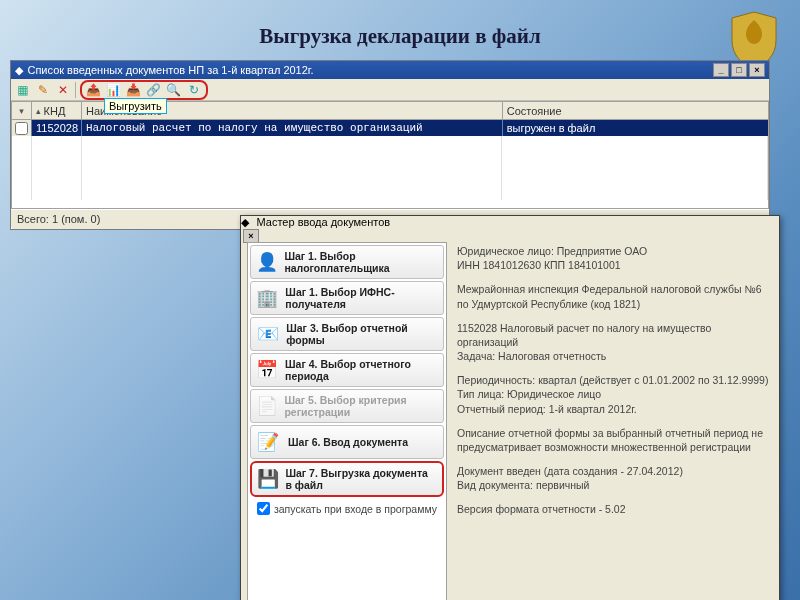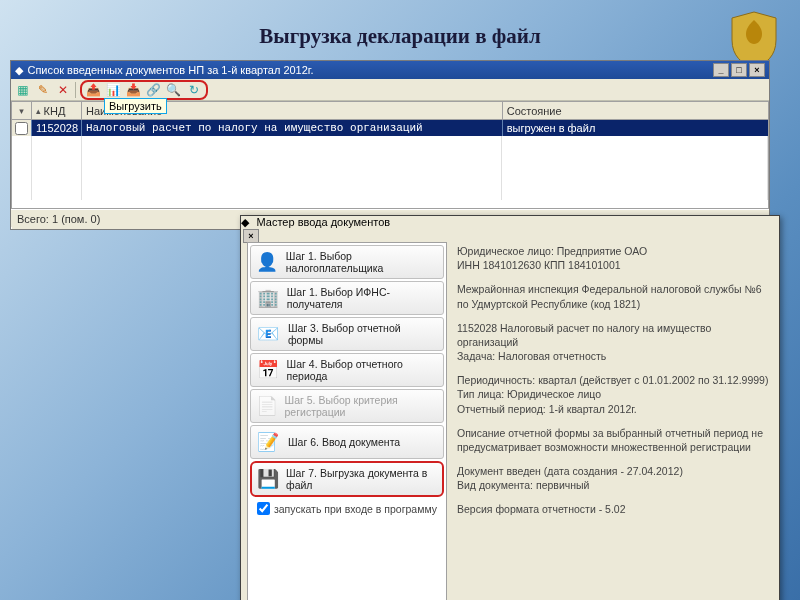--- a/index.html
+++ b/index.html
@@ -179,25 +179,25 @@
     cursor: pointer;
     min-height: 34px;
   }
   .step .icon {
     width: 26px; height: 26px;
     display:flex; align-items:center; justify-content:center;
     font-size: 18px;
   }
   .step .lbl {
     font-size: 10.5px;
-    font-weight: normal;
+    font-weight: bold;
     color: #222;
     line-height: 1.15;
   }
-  .step.disabled .lbl { color: #a0a0a0; font-weight:normal; }
+  .step.disabled .lbl { color: #a0a0a0; font-weight:bold; }
   .step.highlight {
     border: 2px solid #d02020;
     border-radius: 6px;
   }
   .auto-row {
     display:flex; align-items:center; gap:4px;
     font-size: 10.5px; color:#444;
     padding: 3px 4px;
     justify-content: center;
   }

